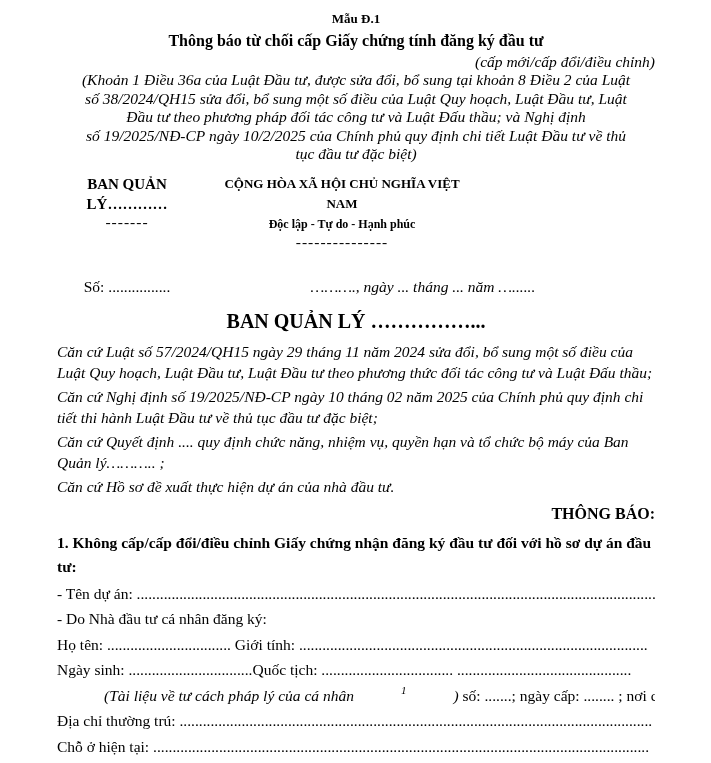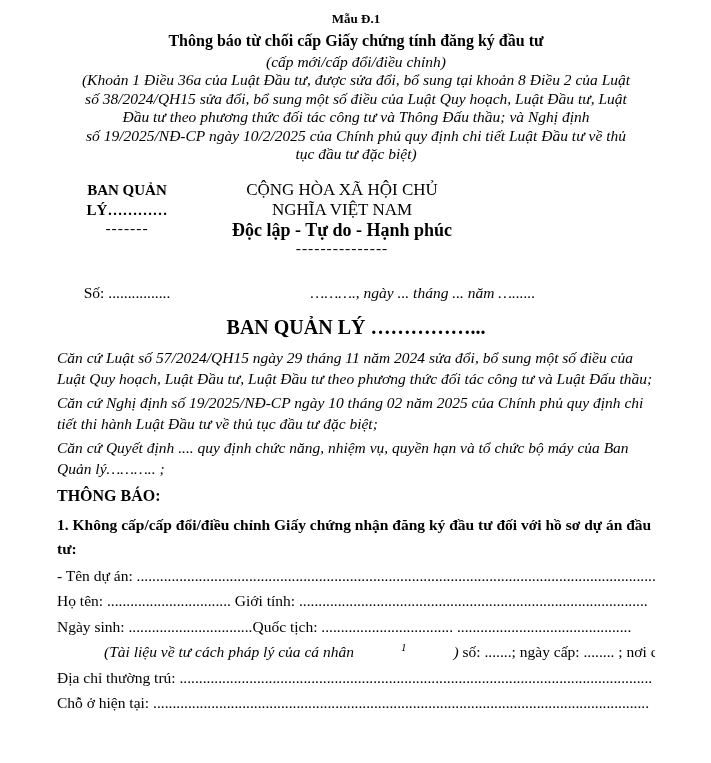--- a/index.html
+++ b/index.html
@@ -10,43 +10,43 @@
     color: #000000;
     font-family: "Liberation Serif", "DejaVu Serif", serif;
     font-size: 15.5px;
     overflow: hidden;
   }
   .page { padding: 8px 56px 0 57px; }
   .italic { font-style: italic; margin-left: 47px; }
 
   .doc-code  { font-size: 13px; font-weight: bold; text-align: center; line-height: 22px; }
   .doc-title { font-size: 16px; font-weight: bold; text-align: center; line-height: 22px; }
-  .doc-subtitle { font-style: italic; text-align: center; line-height: 19px; font-family: Liberation Serif, serif; }
+  .doc-subtitle { font-style: italic; text-align: right; line-height: 19px; font-family: Liberation Serif, serif; }
   .legal-note > div { font-style: italic; text-align: center; line-height: 18.5px; }
 
-  .letterhead { display: flex; margin-top: 16px; align-items: flex-start; }
+  .letterhead { display: flex; margin-top: 10px; align-items: flex-start; }
   .lh-left  { width: 140px; text-align: center; }
   .lh-left .agency  { font-weight: bold; font-size: 15px; line-height: 20px; }
   .lh-left .divider { line-height: 16px; letter-spacing: 1px; }
   .lh-right { width: 250px; margin-left: 20px; text-align: center; }
-  .lh-right .nat-title { font-weight: normal; font-size: 17px; line-height: 20px; }
-  .lh-right .nat-motto { font-weight: bold; font-size: 18px; line-height: 20px; }
+  .lh-right .nat-title { font-weight: bold; font-size: 13px; line-height: 20px; }
+  .lh-right .nat-motto { font-weight: bold; font-size: 12px; line-height: 20px; }
   .lh-right .divider   { line-height: 15px; letter-spacing: 1px; }
 
   .num-date { display: flex; margin-top: 28px; }
   .num-date .doc-number { width: 140px; text-align: center; line-height: 20px; }
   .num-date .date-line  { flex: 1; text-align: center; font-style: italic; line-height: 20px; padding-right: 6px; }
 
   .issuer-heading { margin-top: 12px; font-weight: bold; font-size: 20px; text-align: center; line-height: 24px; }
 
   .citations { margin-top: 8px; }
   .citations p { margin: 3px 0 0 0; font-style: italic; line-height: 21px; }
   .citations p:first-child { margin-top: 0; }
 
-  .notice-heading { margin-top: 4px; font-weight: bold; font-size: 16px; text-align: left; line-height: 26px; }
+  .notice-heading { margin-top: 4px; font-weight: bold; font-size: 16px; text-align: right; line-height: 26px; }
 
   .section-heading { margin-top: 4px; font-weight: bold; line-height: 24px; }
 
   .form-lines .fline {
     margin-top: 5px;
     line-height: 20.5px;
     white-space: nowrap;
     overflow: hidden;
   }
   sup { font-size: 11px; line-height: 0; }
@@ -56,21 +56,21 @@
 
 <div class="page">
 
   <div class="doc-code">Mẫu Đ.1</div>
   <div class="doc-title">Thông báo từ chối cấp Giấy chứng tính đăng ký đầu tư</div>
   <div class="doc-subtitle">(cấp mới/cấp đổi/điều chỉnh)</div>
 
   <div class="legal-note">
     <div>(Khoản 1 Điều 36a của Luật Đầu tư, được sửa đổi, bổ sung tại khoản 8 Điều 2 của Luật</div>
     <div>số 38/2024/QH15 sửa đổi, bổ sung một số điều của Luật Quy hoạch, Luật Đầu tư, Luật</div>
-    <div>Đầu tư theo phương thức đối tác công tư và Thông Đấu thầu; và Nghị định</div>
+    <div>Đầu tư theo phương pháp đối tác công tư và Luật Đấu thầu; và Nghị định</div>
     <div>số 19/2025/NĐ-CP ngày 10/2/2025 của Chính phủ quy định chi tiết Luật Đầu tư về thủ</div>
     <div>tục đầu tư đặc biệt)</div>
   </div>
 
   <div class="letterhead">
     <div class="lh-left">
       <div class="agency">BAN QUẢN LÝ…………</div>
       <div class="divider">-------</div>
     </div>
     <div class="lh-right">
@@ -84,28 +84,30 @@
     <div class="doc-number">Số: ................</div>
     <div class="date-line">………., ngày ... tháng ... năm …......</div>
   </div>
 
   <div class="issuer-heading">BAN QUẢN LÝ ……………...</div>
 
   <div class="citations">
     <p>Căn cứ Luật số 57/2024/QH15 ngày 29 tháng 11 năm 2024 sửa đổi, bổ sung một số điều của Luật Quy hoạch, Luật Đầu tư, Luật Đầu tư theo phương thức đối tác công tư và Luật Đấu thầu;</p>
     <p>Căn cứ Nghị định số 19/2025/NĐ-CP ngày 10 tháng 02 năm 2025 của Chính phủ quy định chi tiết thi hành Luật Đầu tư về thủ tục đầu tư đặc biệt;</p>
     <p>Căn cứ Quyết định .... quy định chức năng, nhiệm vụ, quyền hạn và tổ chức bộ máy của Ban Quản lý……….. ;</p>
+    <p>Căn cứ Hồ sơ đề xuất thực hiện dự án của nhà đầu tư.</p>
   </div>
 
   <div class="notice-heading">THÔNG BÁO:</div>
 
   <div class="section-heading">1. Không cấp/cấp đổi/điều chỉnh Giấy chứng nhận đăng ký đầu tư đối với hồ sơ dự án đầu tư:</div>
 
   <div class="form-lines">
     <div class="fline">- Tên dự án: ....................................................................................................................................................</div>
+    <div class="fline">- Do Nhà đầu tư cá nhân đăng ký:</div>
     <div class="fline">Họ tên: ................................ Giới tính: ..........................................................................................</div>
     <div class="fline">Ngày sinh: ................................Quốc tịch: .................................. .............................................</div>
     <div class="fline">
       <span class="italic">(Tài liệu về tư cách pháp lý của cá nhân</span><sup class="italic">1</sup><span class="italic">)</span><span> số: .......; ngày cấp: ........ ; nơi cấp: ........</span>
     </div>
     <div class="fline">Địa chỉ thường trú: ..........................................................................................................................</div>
     <div class="fline">Chỗ ở hiện tại: ................................................................................................................................</div>
   </div>
 
 </div>

